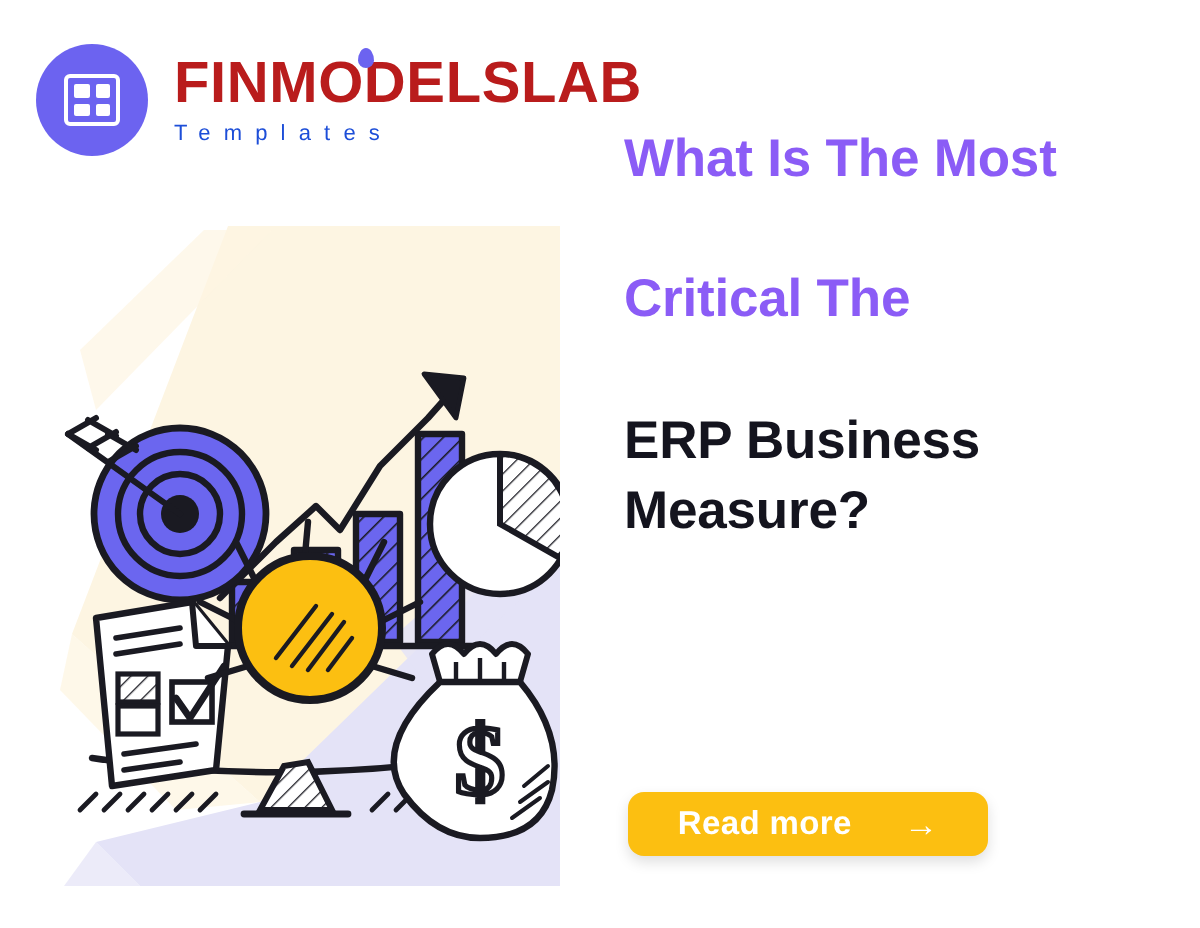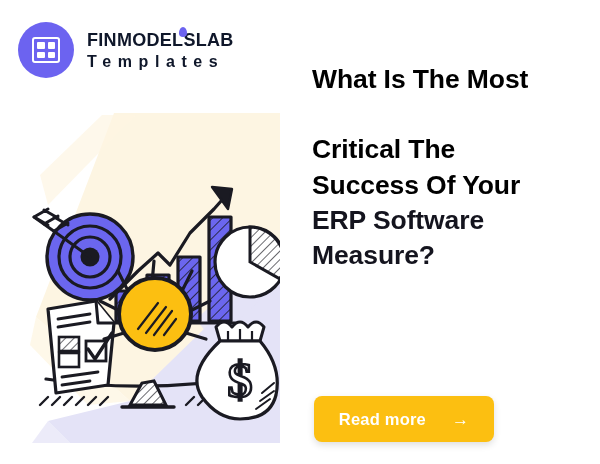--- a/index.html
+++ b/index.html
@@ -50,43 +50,43 @@
   .logo-grid i {
     background: #ffffff;
     border-radius: 1px;
     display: block;
   }
   .logo-text {
     margin-left: 13px;
     line-height: 1;
   }
   .logo-title {
-    font-size: 18px;
+    font-size: 29px;
     font-weight: 700;
     letter-spacing: 0.3px;
-    color: #0f172a;
+    color: #b91c1c;
     position: relative;
     white-space: nowrap;
   }
   .logo-drop {
     position: absolute;
     left: 92px;
     top: -4px;
     width: 8px;
     height: 10px;
     background: #6c63f0;
     border-radius: 50% 50% 50% 50% / 62% 62% 38% 38%;
     transform: rotate(0deg);
   }
   .logo-sub {
     margin-top: 5px;
-    font-size: 16px;
-    font-weight: 700;
+    font-size: 11px;
+    font-weight: 400;
     letter-spacing: 6.6px;
-    color: #0f172a;
+    color: #1d4ed8;
     white-space: nowrap;
   }
 
   
   .illustration {
     position: absolute;
     left: 18px;
     top: 105px;
     width: 262px;
     height: 338px;
@@ -101,29 +101,29 @@
     top: 62px;
     width: 270px;
   }
   .headline {
     margin: 0;
     font-size: 26.5px;
     line-height: 1.33;
     font-weight: 700;
     letter-spacing: -0.1px;
   }
-  .headline .accent { color: #000000; }
+  .headline .accent { color: #8b5cf6; }
   .headline .dark { color: #14141e; }
 
   .cta {
     position: absolute;
     left: 314px;
     top: 396px;
     width: 180px;
-    height: 46px;
+    height: 32px;
     background: #fcbf11;
     border: none;
     border-radius: 8px;
     color: #ffffff;
     font-family: "Liberation Sans", sans-serif;
     font-size: 16.5px;
     font-weight: 700;
     letter-spacing: 0.2px;
     display: flex;
     align-items: center;
@@ -288,22 +288,22 @@
         </g>
       </g>
     </svg>
   </div>
 
   <div class="content">
     <h1 class="headline">
       <span class="accent">What Is The Most</span><br>
       <br>
       <span class="accent">Critical The</span><br>
-      <span class="accent">Success Of Your</span><br>
-      <span class="dark">ERP Software</span><br>
+      <br>
+      <span class="dark">ERP Business</span><br>
       <span class="dark">Measure?</span>
     </h1>
   </div>
 
   <button class="cta">
     <span>Read more</span>
     <span class="arrow">→</span>
   </button>
 
 </div>

